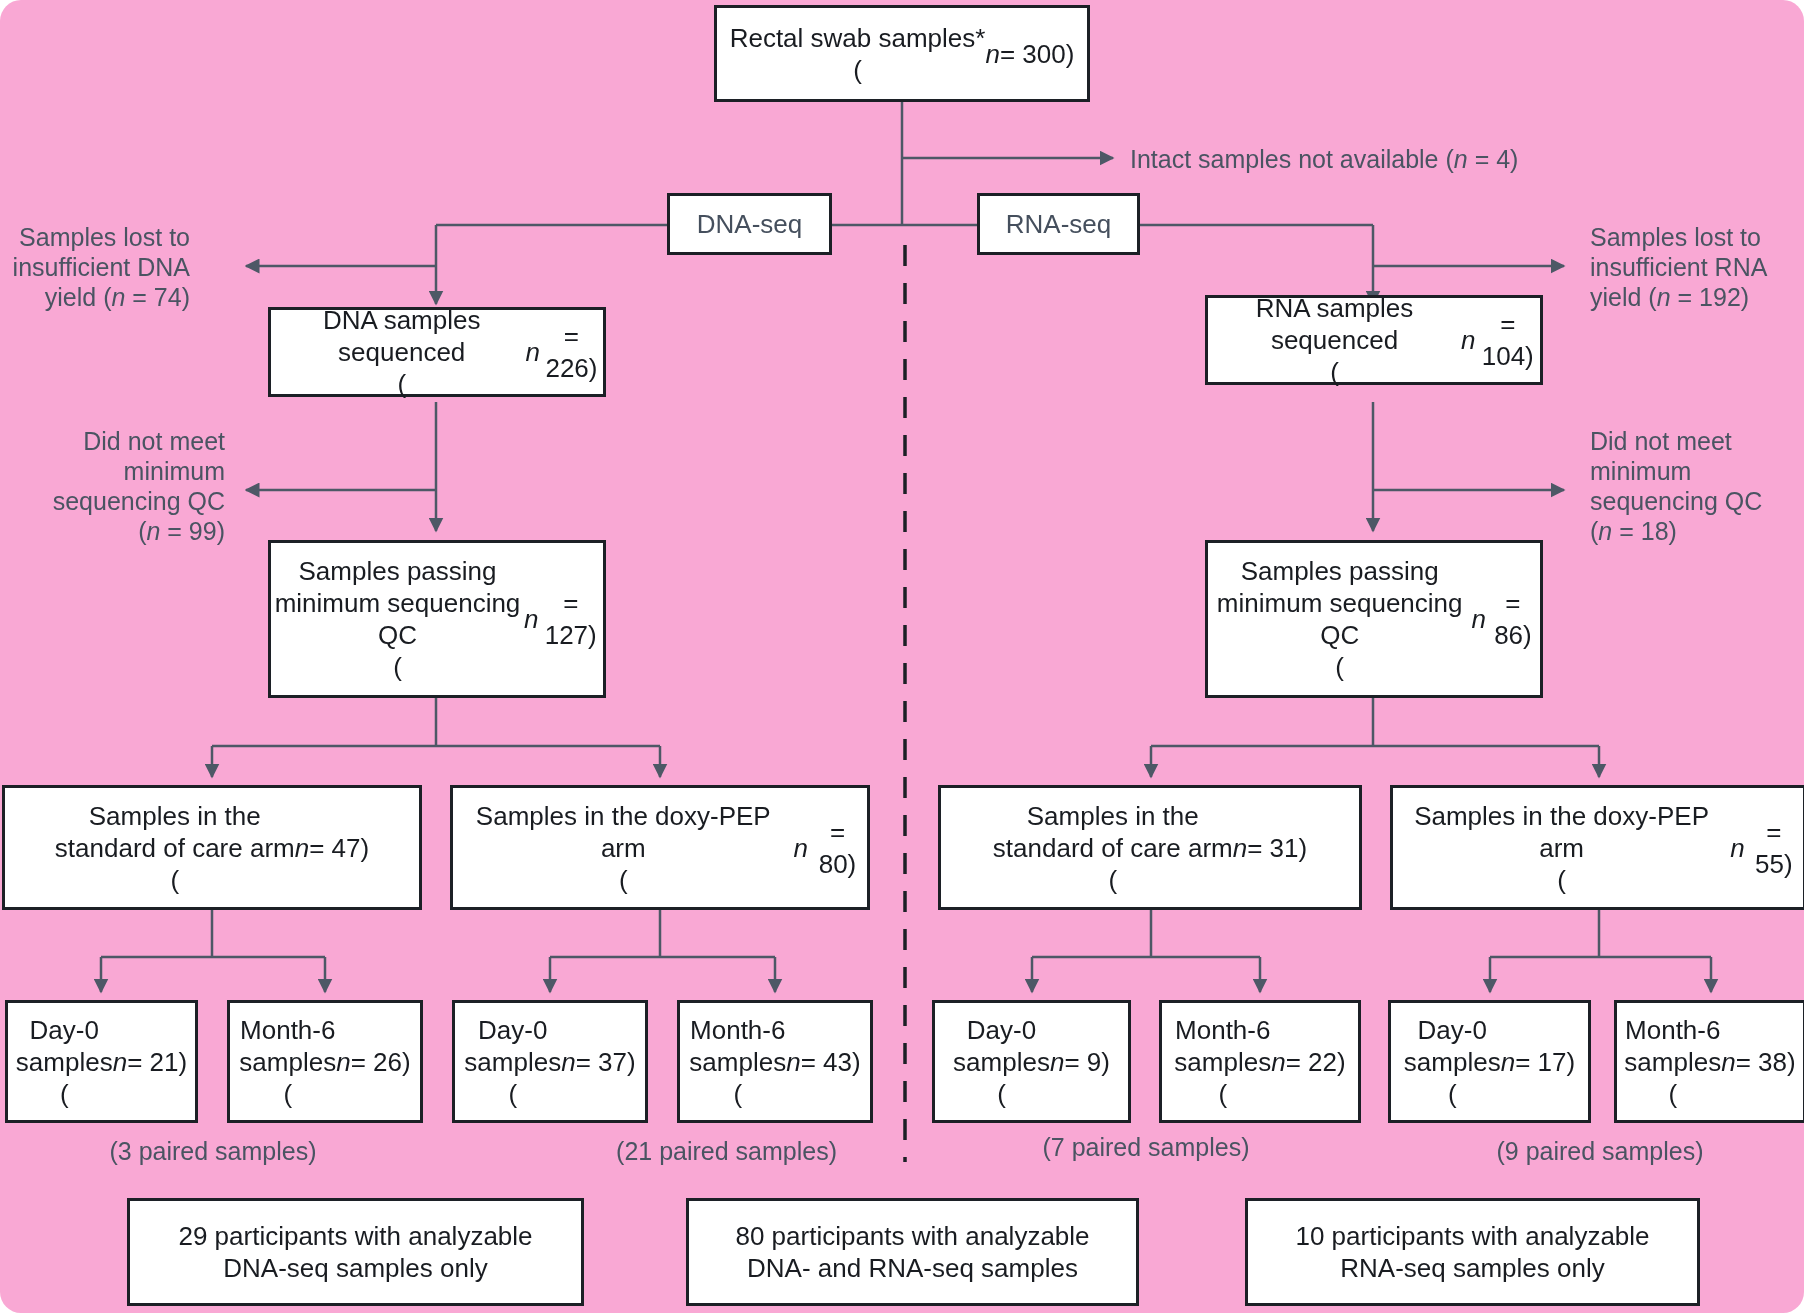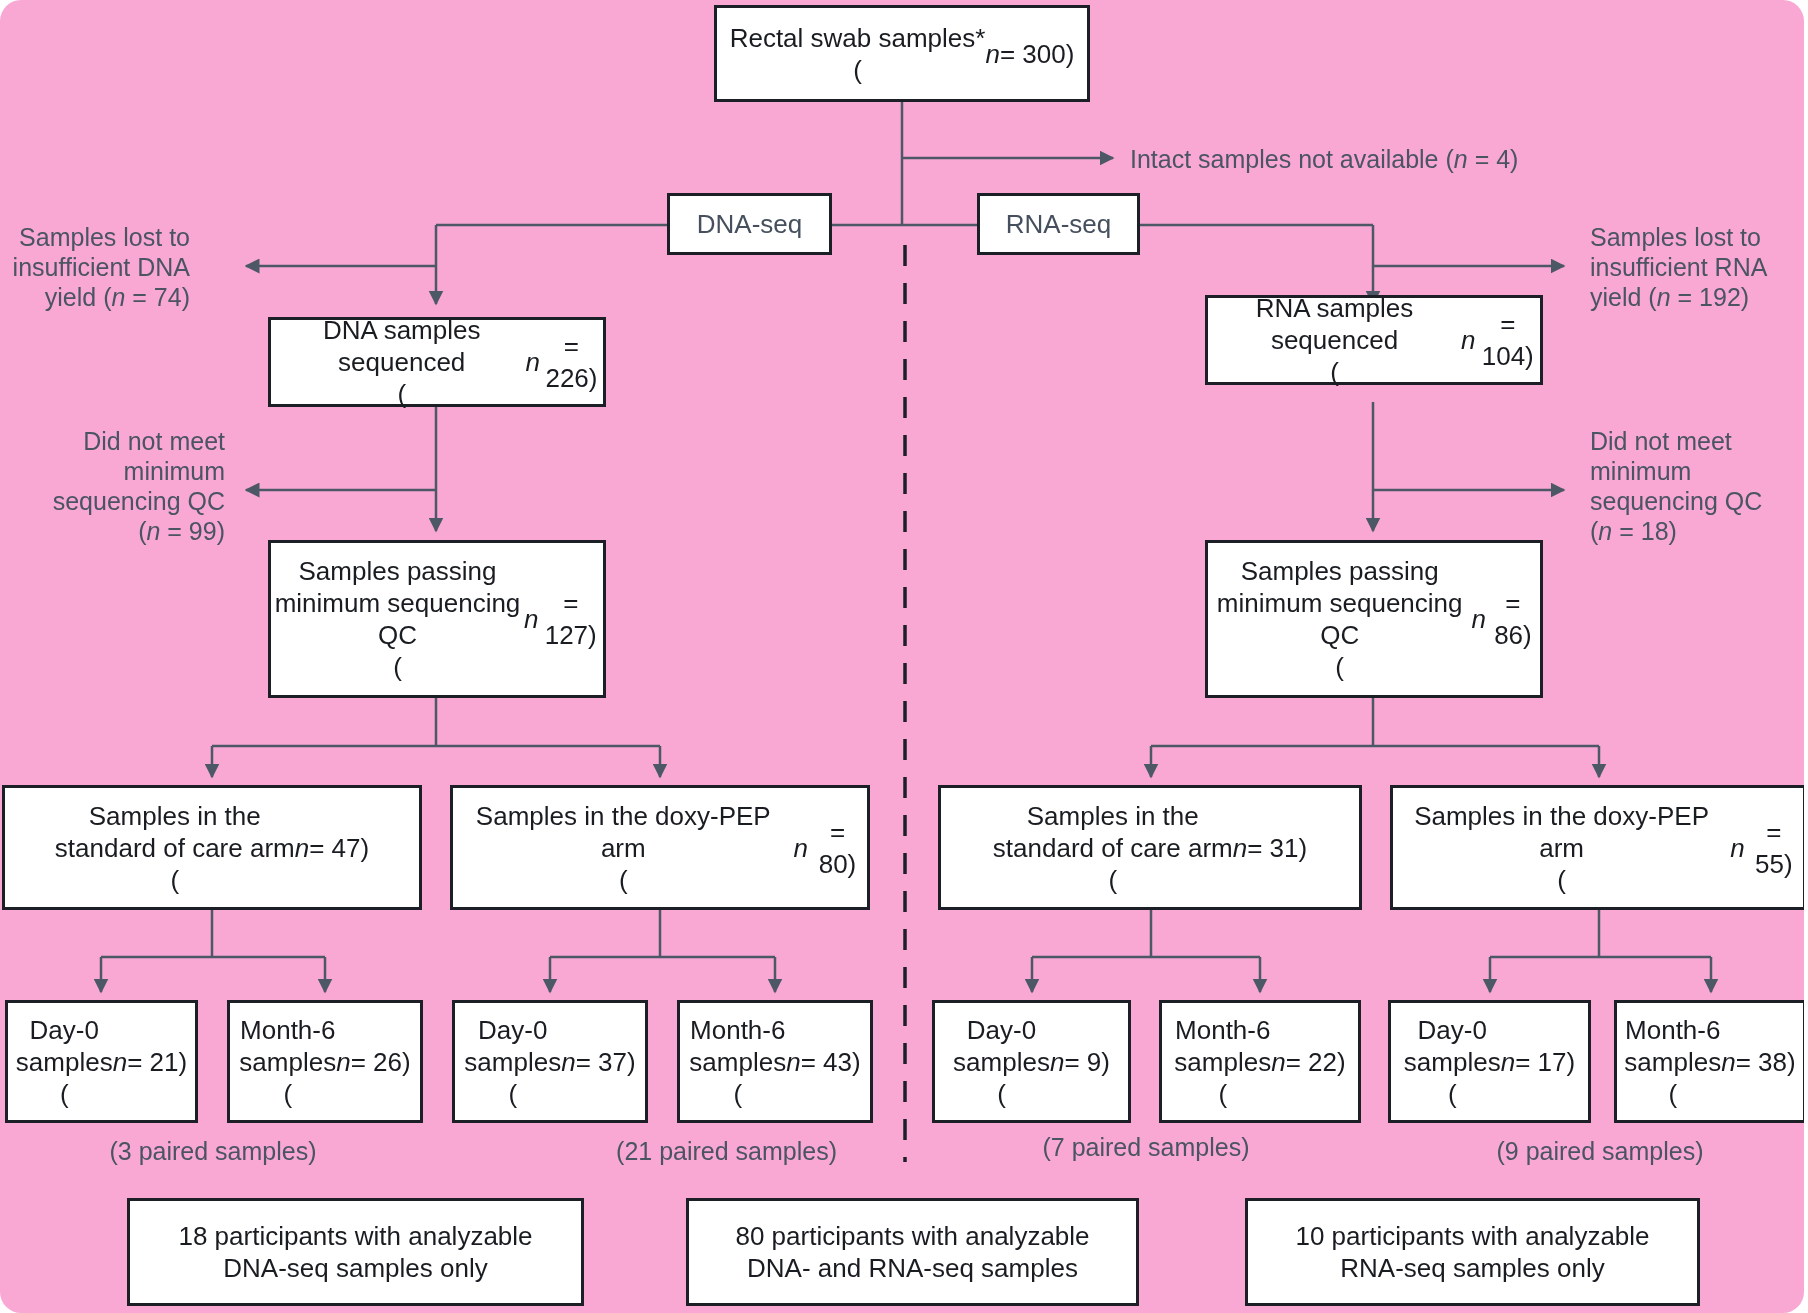--- a/index.html
+++ b/index.html
@@ -89,21 +89,21 @@
 
   <div class="lbl" style="left:1130px;top:144px;">Intact samples not available (<i>n</i> = 4)</div>
 
   <div class="bx seqbx" style="left:667px;top:193px;width:165px;height:62px;">DNA-seq</div>
   <div class="bx seqbx" style="left:977px;top:193px;width:163px;height:62px;">RNA-seq</div>
 
   <div class="lbl r" style="left:0px;top:222px;width:190px;">Samples lost to
 insufficient DNA
 yield (<i>n</i> = 74)</div>
 
-  <div class="bx" style="left:268px;top:317px;width:338px;height:90px;padding-left:7px;">DNA samples sequenced
+  <div class="bx" style="left:268px;top:307px;width:338px;height:90px;padding-left:7px;">DNA samples sequenced
 (<i>n</i> = 226)</div>
 
   <div class="lbl r" style="left:0px;top:426px;width:225px;">Did not meet
 minimum
 sequencing QC
 (<i>n</i> = 99)</div>
 
   <div class="bx" style="left:268px;top:540px;width:338px;height:158px;">Samples passing
 minimum sequencing QC
 (<i>n</i> = 127)</div>
@@ -161,20 +161,20 @@
   <div class="lbl c" style="left:971px;top:1132px;width:350px;">(7 paired samples)</div>
 
   <div class="bx" style="left:1388px;top:1000px;width:203px;height:123px;">Day-0
 samples
 (<i>n</i> = 17)</div>
   <div class="bx" style="left:1614px;top:1000px;width:192px;height:123px;">Month-6
 samples
 (<i>n</i> = 38)</div>
   <div class="lbl c" style="left:1425px;top:1136px;width:350px;">(9 paired samples)</div>
 
-  <div class="bx" style="left:127px;top:1198px;width:457px;height:108px;">18 participants with analyzable
+  <div class="bx" style="left:127px;top:1198px;width:457px;height:108px;">29 participants with analyzable
 DNA-seq samples only</div>
   <div class="bx" style="left:686px;top:1198px;width:453px;height:108px;">80 participants with analyzable
 DNA- and RNA-seq samples</div>
   <div class="bx" style="left:1245px;top:1198px;width:455px;height:108px;">10 participants with analyzable
 RNA-seq samples only</div>
 
 </div>
 
 </body></html>

